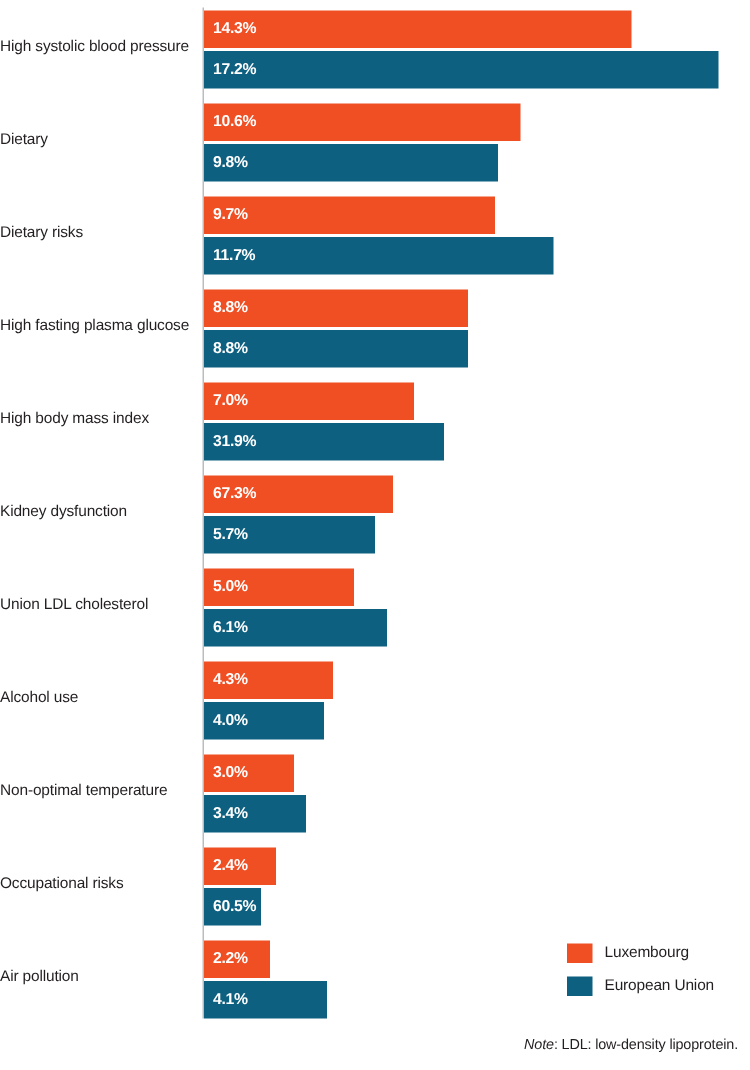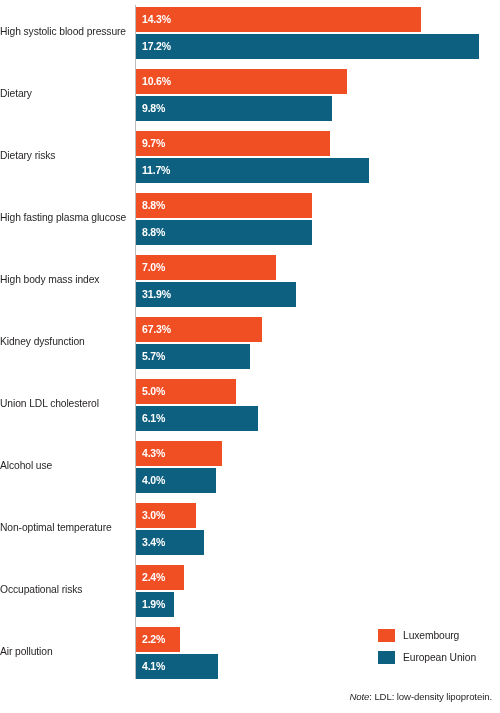--- a/index.html
+++ b/index.html
@@ -229,21 +229,21 @@
           </div>
         </div>
         <div class="group" style="top: 565px;">
           <div class="cat-label">Occupational risks</div>
           <div class="bar-row r1">
             <div class="bar lux" style="width: 47.88px; background: rgb(240, 78, 35);"></div>
             <div class="bar-value">2.4%</div>
           </div>
           <div class="bar-row r2">
             <div class="bar eu" style="width: 37.905px; background: rgb(13, 96, 128);"></div>
-            <div class="bar-value">1.9%</div>
+            <div class="bar-value">60.5%</div>
           </div>
         </div>
         <div class="group" style="top: 627px;">
           <div class="cat-label">Air pollution</div>
           <div class="bar-row r1">
             <div class="bar lux" style="width: 43.89px; background: rgb(240, 78, 35);"></div>
             <div class="bar-value">2.2%</div>
           </div>
           <div class="bar-row r2">
             <div class="bar eu" style="width: 81.795px; background: rgb(13, 96, 128);"></div>

